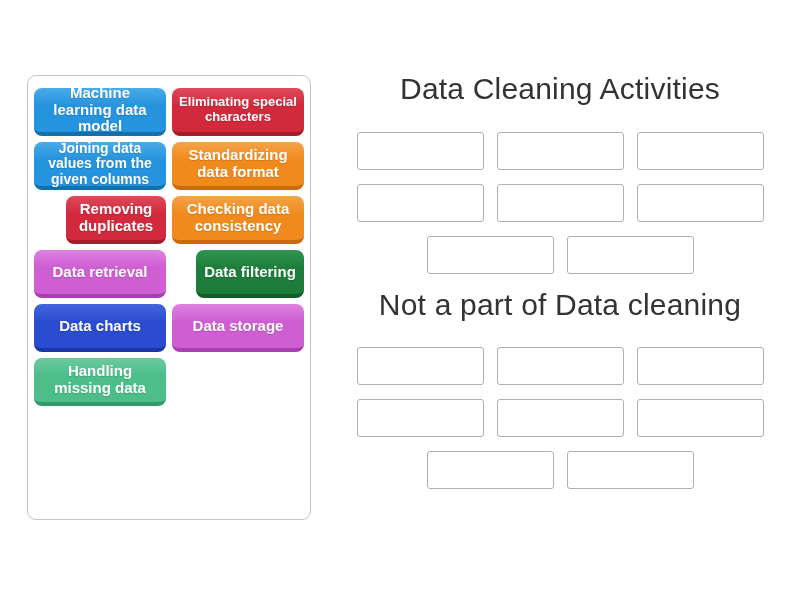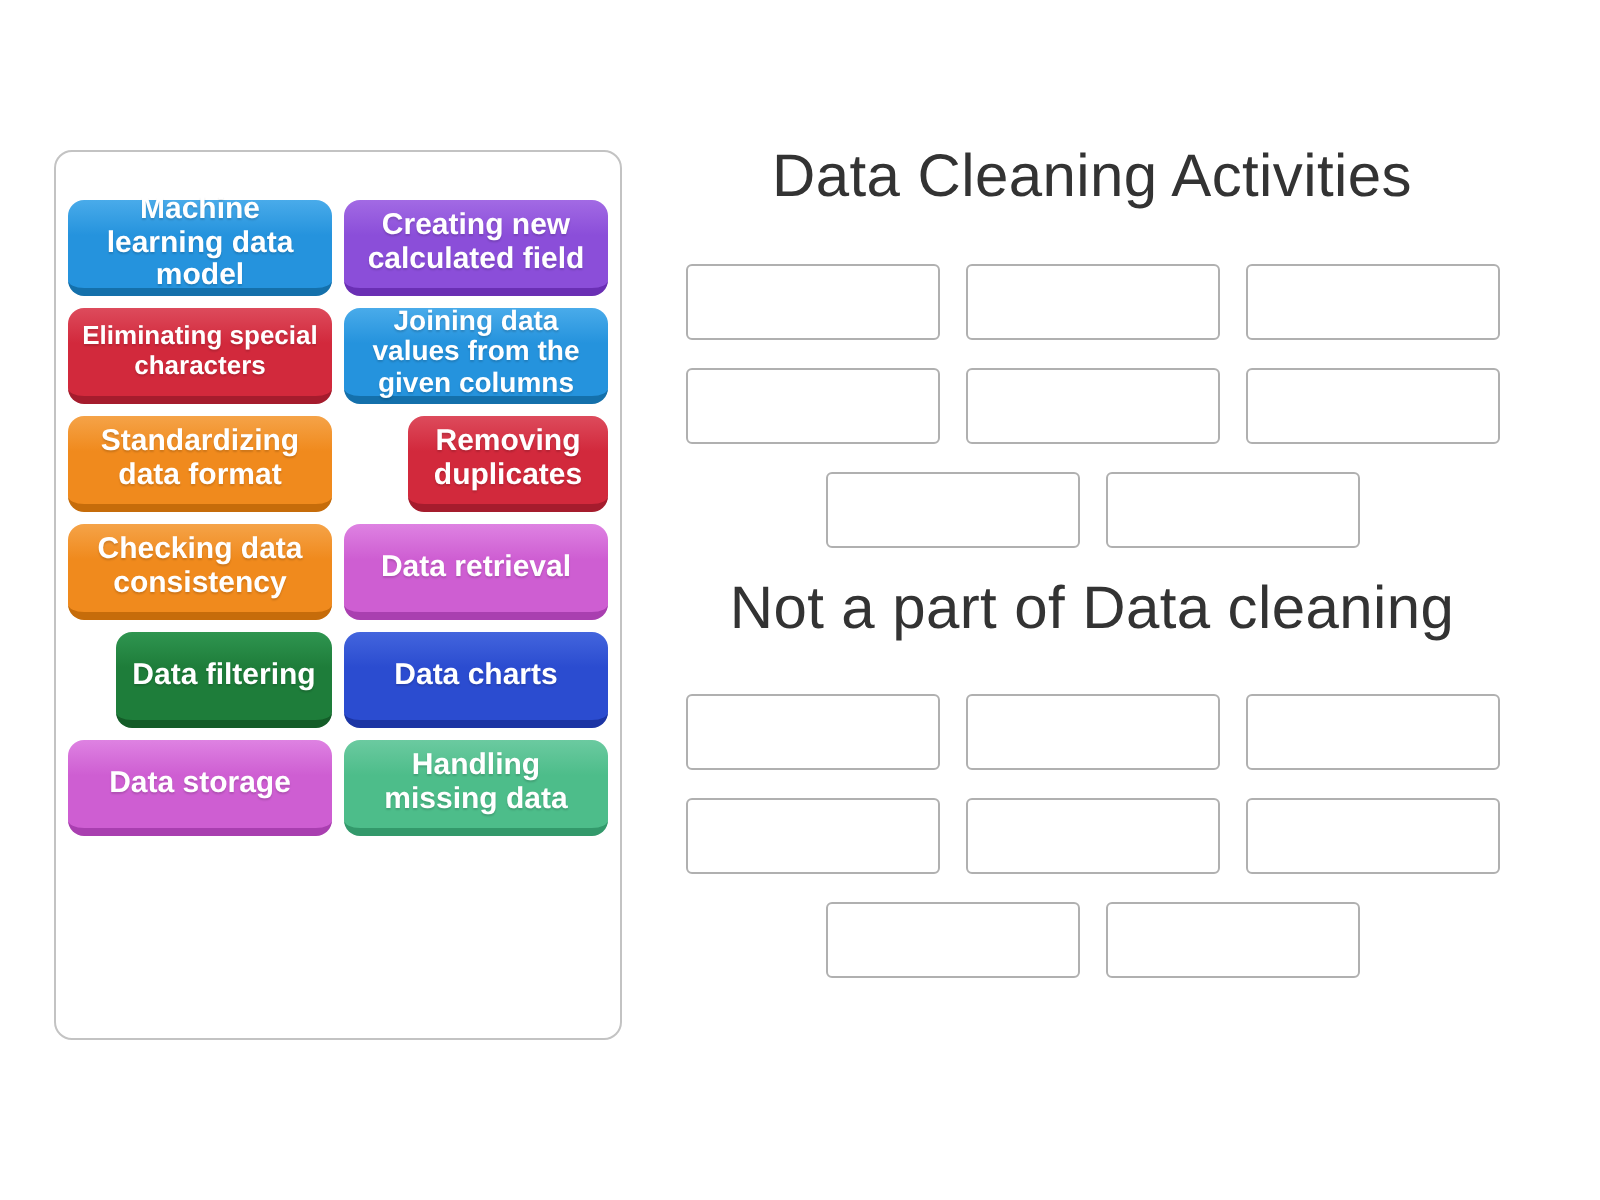--- a/index.html
+++ b/index.html
@@ -5,55 +5,52 @@
   html, body { margin:0; padding:0; }
   body {
     width:800px; height:600px; position:relative; background:#ffffff;
     font-family:"Liberation Sans", sans-serif; overflow:hidden;
   }
 
   
   .board {
     position:absolute; left:27px; top:75px; width:284px; height:445px;
     background:#ffffff; border:1px solid #c3c3c3; border-radius:9px;
-    box-sizing:border-box; padding:24px 6px;
+    box-sizing:border-box; padding:12px 6px;
     display:grid; grid-template-columns:132px 132px; grid-auto-rows:48px;
     gap:6px;
   }
   .tile {
     border-radius:8px; box-sizing:border-box;
     display:flex; align-items:center; justify-content:center;
     text-align:center; color:#ffffff; font-weight:700; line-height:1.12;
     padding:0 5px; cursor:grab; user-select:none;
     text-shadow:0 1px 1px rgba(0,0,0,0.15);
   }
 
   
-  .right { position:absolute; left:315px; top:72px; width:462px; }
+  .right { position:absolute; left:329px; top:72px; width:462px; }
   .group { }
   .group + .group { }
   .group-title {
     margin:0 0 25px 0; font-size:30px; font-weight:400; color:#333333;
     text-align:center; line-height:1.15; letter-spacing:0.2px;
   }
   .slot-row { display:flex; justify-content:center; gap:13px; margin-bottom:14px; }
   .slot {
     width:127px; height:38px; background:#ffffff;
     border:1px solid #b0b0b0; border-radius:3px; box-sizing:border-box;
   }
 </style>
 </head>
 <body>
 
 <div class="board">
     <div class="tile" style="background: linear-gradient(rgb(73, 171, 234) 0%, rgb(37, 147, 221) 40%, rgb(37, 147, 221) 100%); border-bottom: 4px solid rgb(20, 112, 171); font-size: 15px;">
       <span>Machine learning data model</span>
-    </div>
-    <div class="tile" style="background: linear-gradient(rgb(162, 106, 228) 0%, rgb(139, 78, 217) 40%, rgb(139, 78, 217) 100%); border-bottom: 4px solid rgb(106, 47, 180); font-size: 15px;">
-      <span>Creating new calculated field</span>
     </div>
     <div class="tile" style="background: linear-gradient(rgb(221, 75, 92) 0%, rgb(210, 41, 60) 40%, rgb(210, 41, 60) 100%); border-bottom: 4px solid rgb(165, 28, 45); font-size: 13px;">
       <span>Eliminating special characters</span>
     </div>
     <div class="tile" style="background: linear-gradient(rgb(73, 171, 234) 0%, rgb(37, 147, 221) 40%, rgb(37, 147, 221) 100%); border-bottom: 4px solid rgb(20, 112, 171); font-size: 14px;">
       <span>Joining data values from the given columns</span>
     </div>
     <div class="tile" style="background: linear-gradient(rgb(245, 163, 72) 0%, rgb(240, 138, 29) 40%, rgb(240, 138, 29) 100%); border-bottom: 4px solid rgb(198, 108, 10); font-size: 15px;">
       <span>Standardizing data format</span>
     </div>

